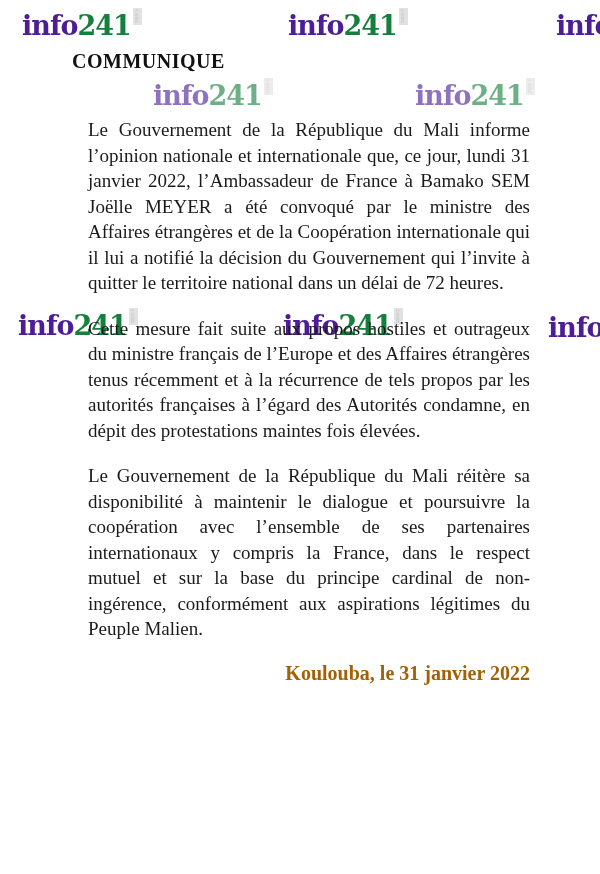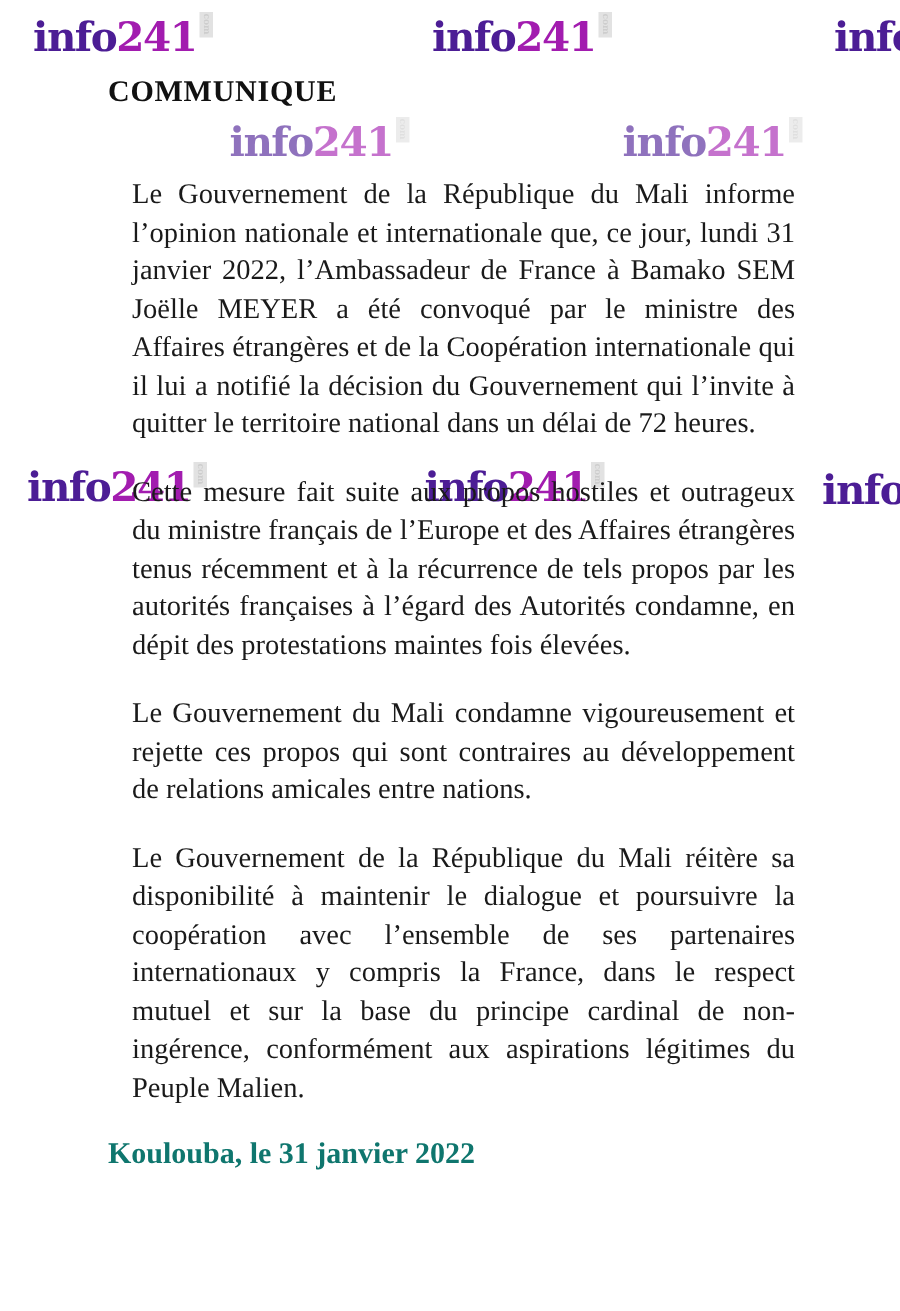--- a/index.html
+++ b/index.html
@@ -18,21 +18,21 @@
     white-space: nowrap;
     font-family: "DejaVu Serif", serif;
     font-weight: bold;
     font-size: 27px;
     line-height: 1;
     letter-spacing: -1px;
     user-select: none;
     pointer-events: none;
   }
   .wm .wm-brand  { color: #4c1d95; }
-  .wm .wm-suffix { color: #a21caf; }
+  .wm .wm-suffix { color: #15803d; }
   .wm .wm-badge  {
     display: inline-block;
     vertical-align: top;
     margin-left: 2px;
     margin-top: -4px;
     width: 9px;
     height: 17px;
     background: #e2e2e2;
     color: #cdcdcd;
     font-size: 6px;
@@ -72,23 +72,24 @@
   }
   .doc-body p {
     margin: 0 0 20px 16px;
     font-size: 19px;
     line-height: 25.5px;
     text-align: justify;
     text-justify: inter-word;
   }
   .doc-signature {
     margin-top: 8px;
+    text-align: right;
     font-size: 20px;
     font-weight: bold;
-    color: #0f766e;
+    color: #a16207;
   }
 </style>
 </head>
 <body>
 
 <div>
   <span class="wm wm1"><span class="wm-brand">info</span><span class="wm-suffix">241</span><span class="wm-badge">com</span></span>
   <span class="wm wm2"><span class="wm-brand">info</span><span class="wm-suffix">241</span><span class="wm-badge">com</span></span>
   <span class="wm wm3"><span class="wm-brand">info</span></span>
   <span class="wm wm4 wm-light"><span class="wm-brand">info</span><span class="wm-suffix">241</span><span class="wm-badge">com</span></span>
@@ -96,17 +97,16 @@
   <span class="wm wm6"><span class="wm-brand">info</span><span class="wm-suffix">241</span><span class="wm-badge">com</span></span>
   <span class="wm wm7"><span class="wm-brand">info</span><span class="wm-suffix">241</span><span class="wm-badge">com</span></span>
   <span class="wm wm8"><span class="wm-brand">info</span></span>
 </div>
 
 <div class="doc">
   <h1 class="doc-title">COMMUNIQUE</h1>
   <div class="doc-body">
     <p>Le Gouvernement de la République du Mali informe l’opinion nationale et internationale que, ce jour, lundi 31 janvier 2022, l’Ambassadeur de France à Bamako SEM Joëlle MEYER a été convoqué par le ministre des Affaires étrangères et de la Coopération internationale qui il lui a notifié la décision du Gouvernement qui l’invite à quitter le territoire national dans un délai de 72 heures.</p>
     <p>Cette mesure fait suite aux propos hostiles et outrageux du ministre français de l’Europe et des Affaires étrangères tenus récemment et à la récurrence de tels propos par les autorités françaises à l’égard des Autorités condamne, en dépit des protestations maintes fois élevées.</p>
-    <p>Le Gouvernement du Mali condamne vigoureusement et rejette ces propos qui sont contraires au développement de relations amicales entre nations.</p>
     <p>Le Gouvernement de la République du Mali réitère sa disponibilité à maintenir le dialogue et poursuivre la coopération avec l’ensemble de ses partenaires internationaux y compris la France, dans le respect mutuel et sur la base du principe cardinal de non-ingérence, conformément aux aspirations légitimes du Peuple Malien.</p>
   </div>
   <div class="doc-signature">Koulouba, le 31 janvier 2022</div>
 </div>
 
 </body></html>

